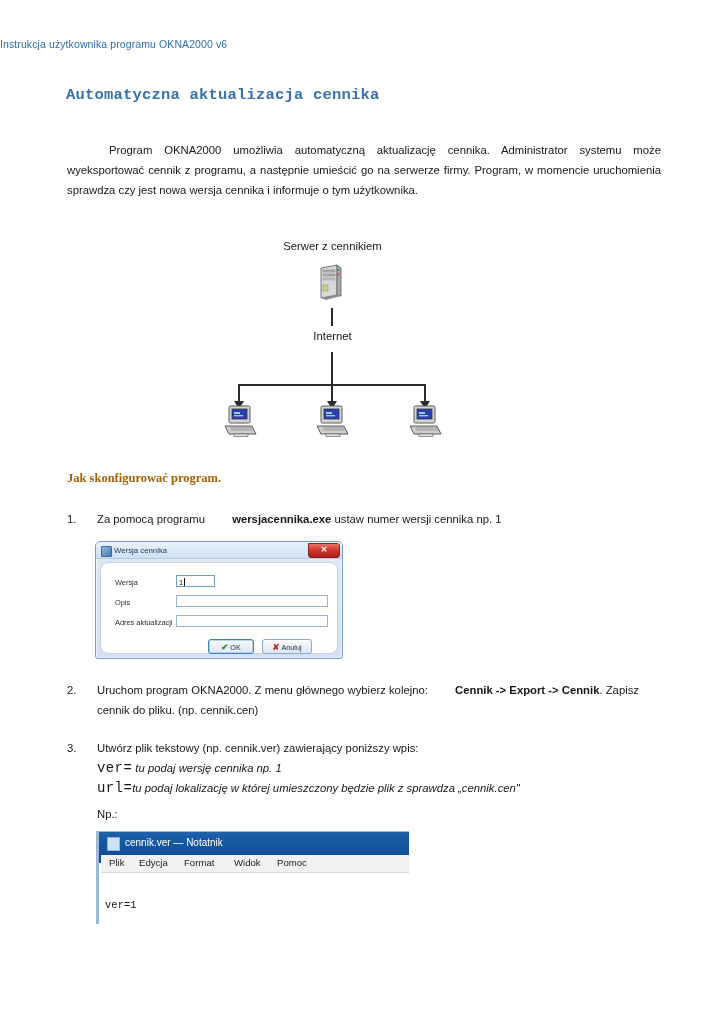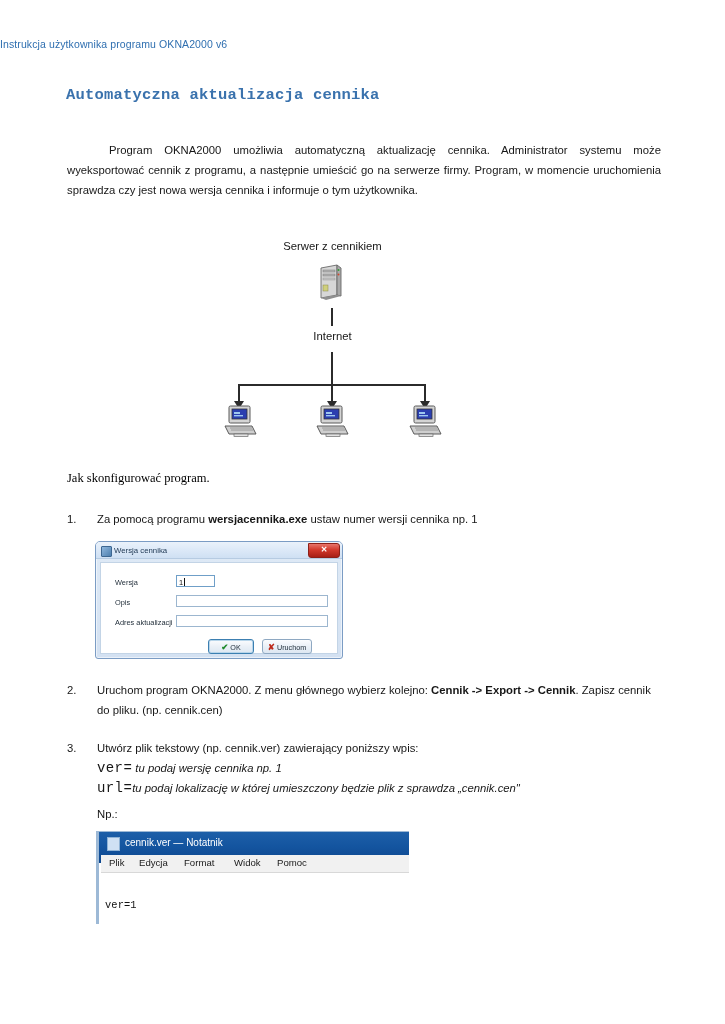--- a/index.html
+++ b/index.html
@@ -44,23 +44,23 @@
     font-size: 15.5px;
     color: #3a72ad;
     letter-spacing: 0.2px;
   }
 
   .h2-title {
     position: absolute;
     left: 67px;
     top: 471px;
     font-family: "Liberation Serif", serif;
-    font-weight: normal;
+    font-weight: bold;
     font-size: 12.5px;
-    color: #000000;
+    color: #a16207;
   }
 
   
   .intro-para {
     position: absolute;
     left: 67px;
     top: 140px;
     width: 594px;
     font-size: 11.3px;
     line-height: 20px;
@@ -170,21 +170,21 @@
   .step-1 { top: 509px; }
   .step-2 { top: 680px; }
   .step-3 { top: 738px; }
 
   .mono {
     font-family: "Liberation Mono", monospace;
     font-size: 14px;
     letter-spacing: 0.4px;
   }
   .ital { font-style: italic; }
-  b { font-weight: bold; }
+  b { font-weight: bold; margin-left: 24px; }
 
   .np-label {
     position: absolute;
     left: 97px;
     top: 808px;
     font-size: 11.3px;
     color: #171717;
   }
 
   
@@ -239,21 +239,21 @@
     font-weight: bold;
     text-align: center;
     line-height: 12px;
   }
   .dlg-client {
     position: absolute;
     left: 4px; top: 20px;
     right: 4px; bottom: 4px;
     background: #ffffff;
     border: 1px solid #c3d4e6;
-    border-radius: 0;
+    border-radius: 8px;
   }
   .fld-label {
     position: absolute;
     font-size: 7.4px;
     color: #1d2a36;
     white-space: nowrap;
   }
   .fld-input {
     position: absolute;
     background: #ffffff;
@@ -480,21 +480,21 @@
         <span class="in-wersja-val"><span>1</span><span class="caret"></span></span>
       </div>
 
       <div class="fld-label lab-opis">Opis</div>
       <div class="fld-input in-opis"></div>
 
       <div class="fld-label lab-adres">Adres aktualizacji</div>
       <div class="fld-input in-adres"></div>
 
       <div class="dlg-btn btn-ok"><span class="btn-glyph g-ok">✔</span><span>OK</span></div>
-      <div class="dlg-btn btn-cancel"><span class="btn-glyph g-cancel">✘</span><span>Uruchom</span></div>
+      <div class="dlg-btn btn-cancel"><span class="btn-glyph g-cancel">✘</span><span>Anuluj</span></div>
     </div>
   </div>
 
   <div class="step step-2">
     <span class="num">2.</span>
     <span class="body"><span>Uruchom program OKNA2000. Z menu głównego wybierz kolejno: </span><b>Cennik -&gt; Export -&gt; Cennik</b><span>. Zapisz cennik do pliku. (np. cennik.cen)</span></span>
   </div>
 
   <div class="step step-3">
     <span class="num">3.</span>

